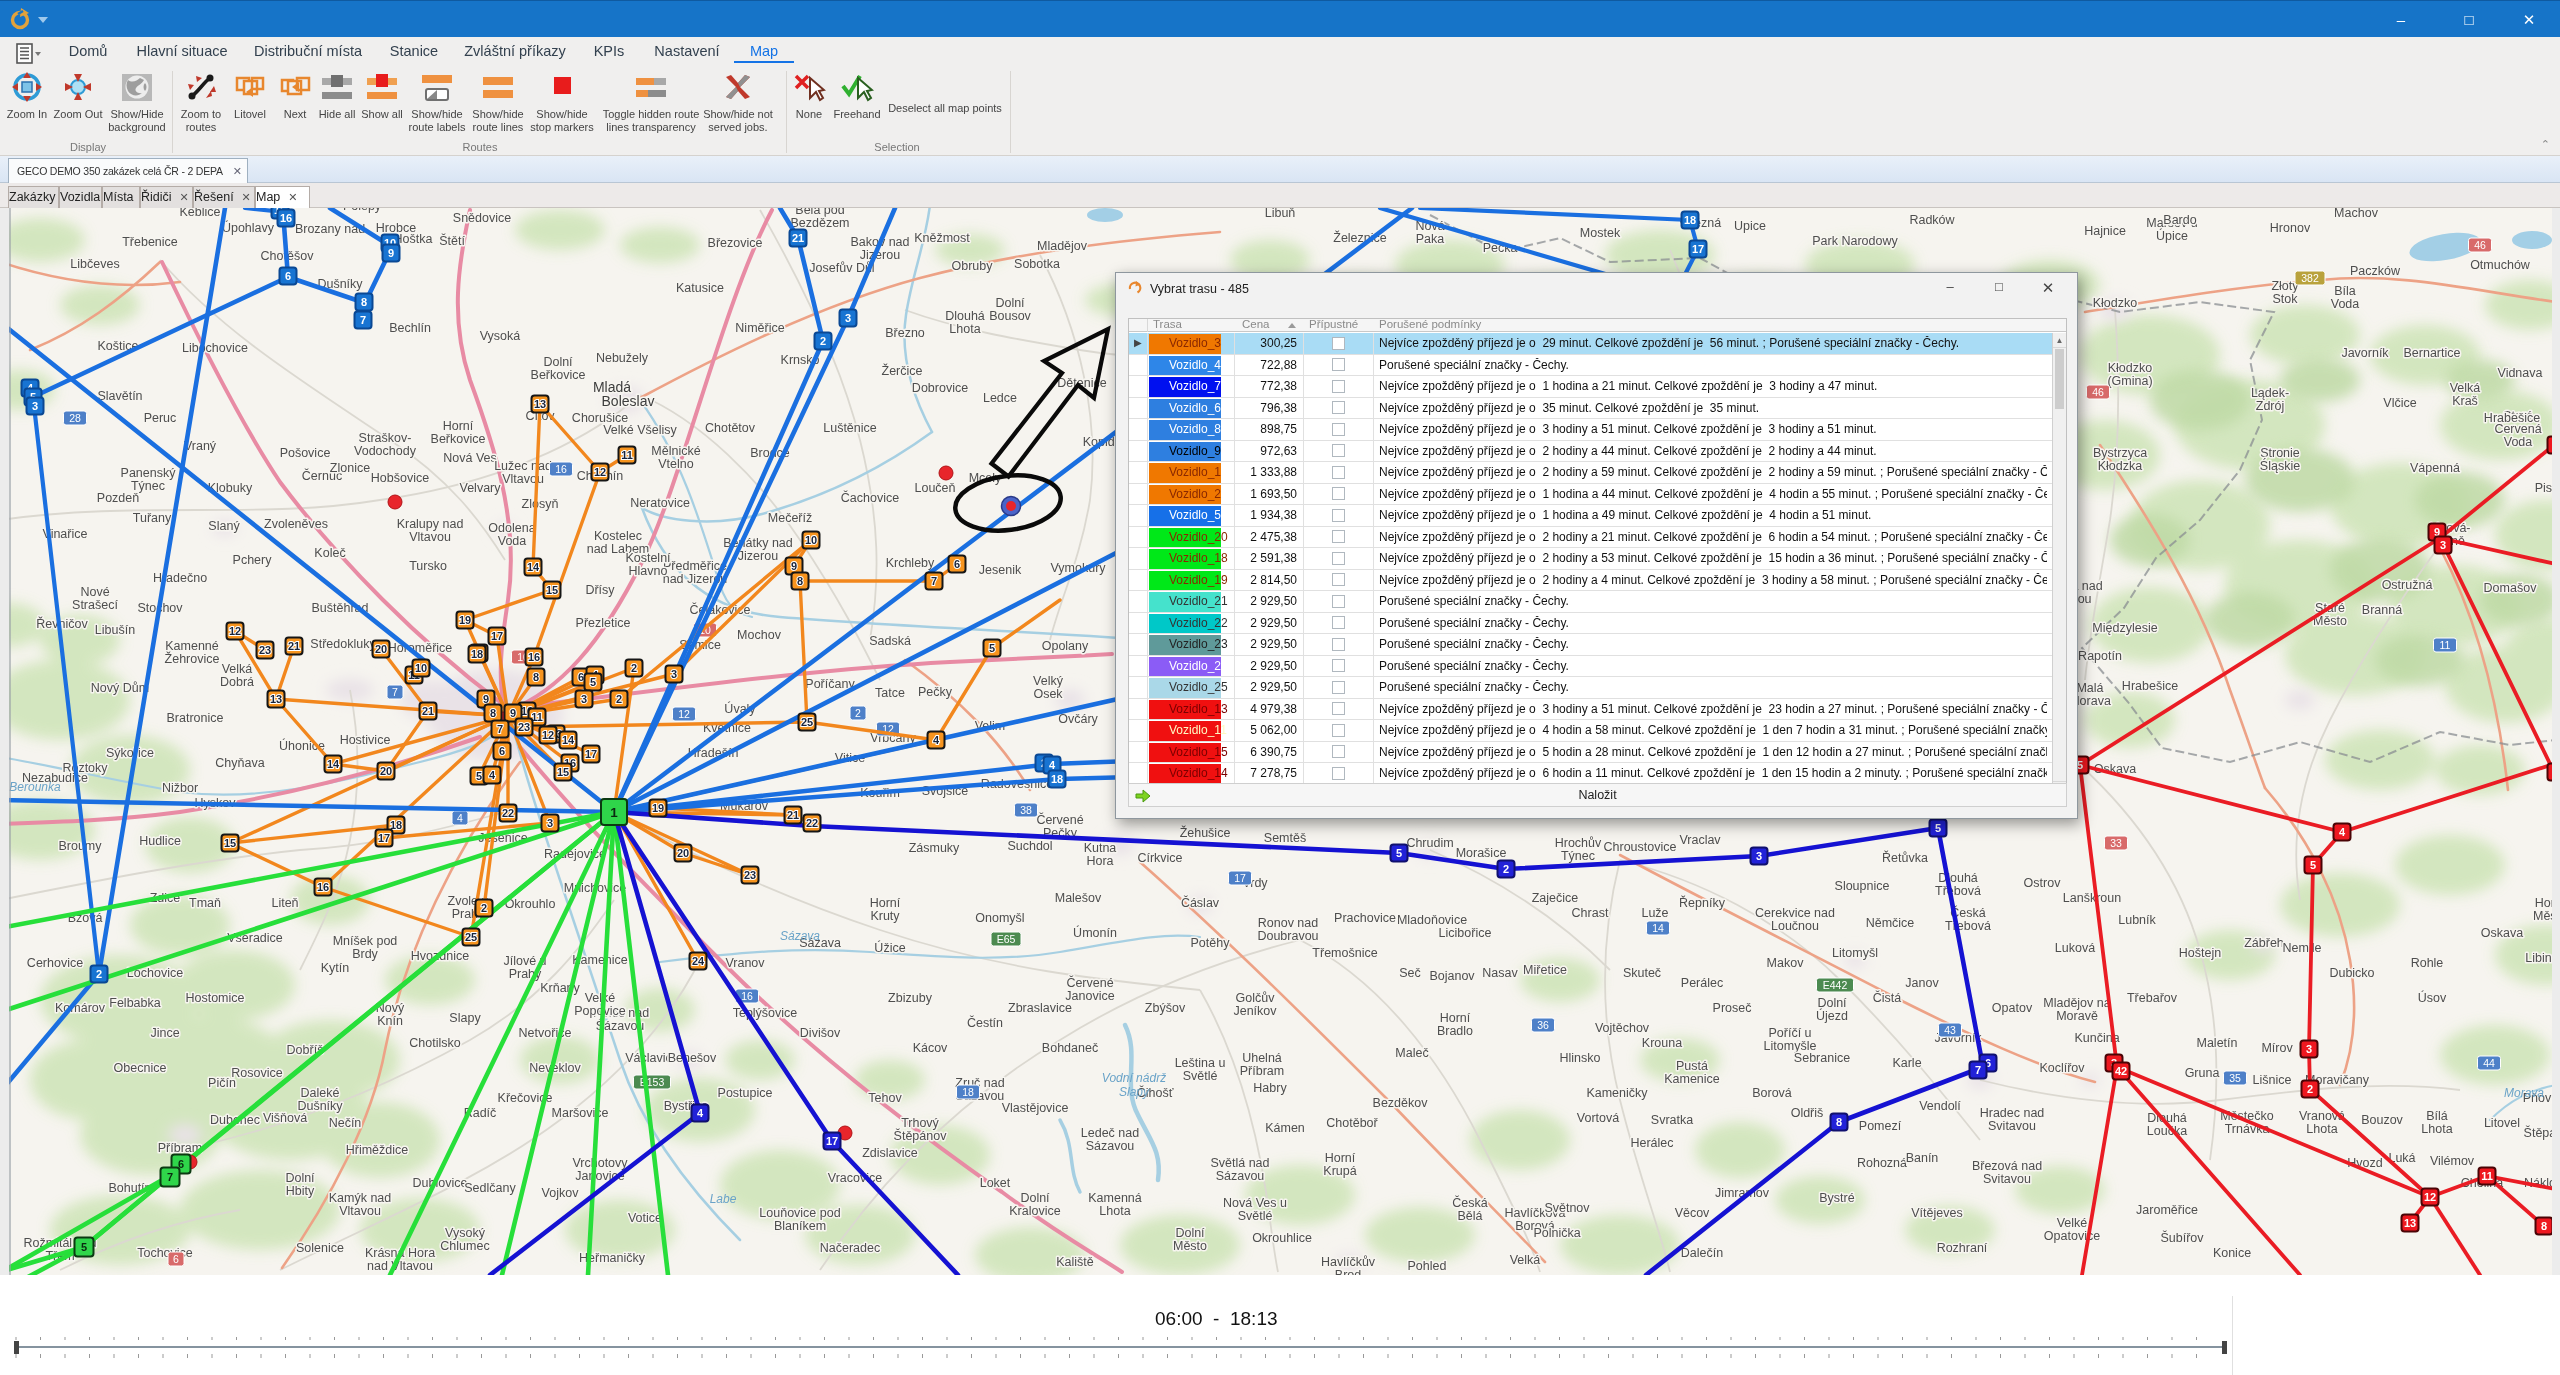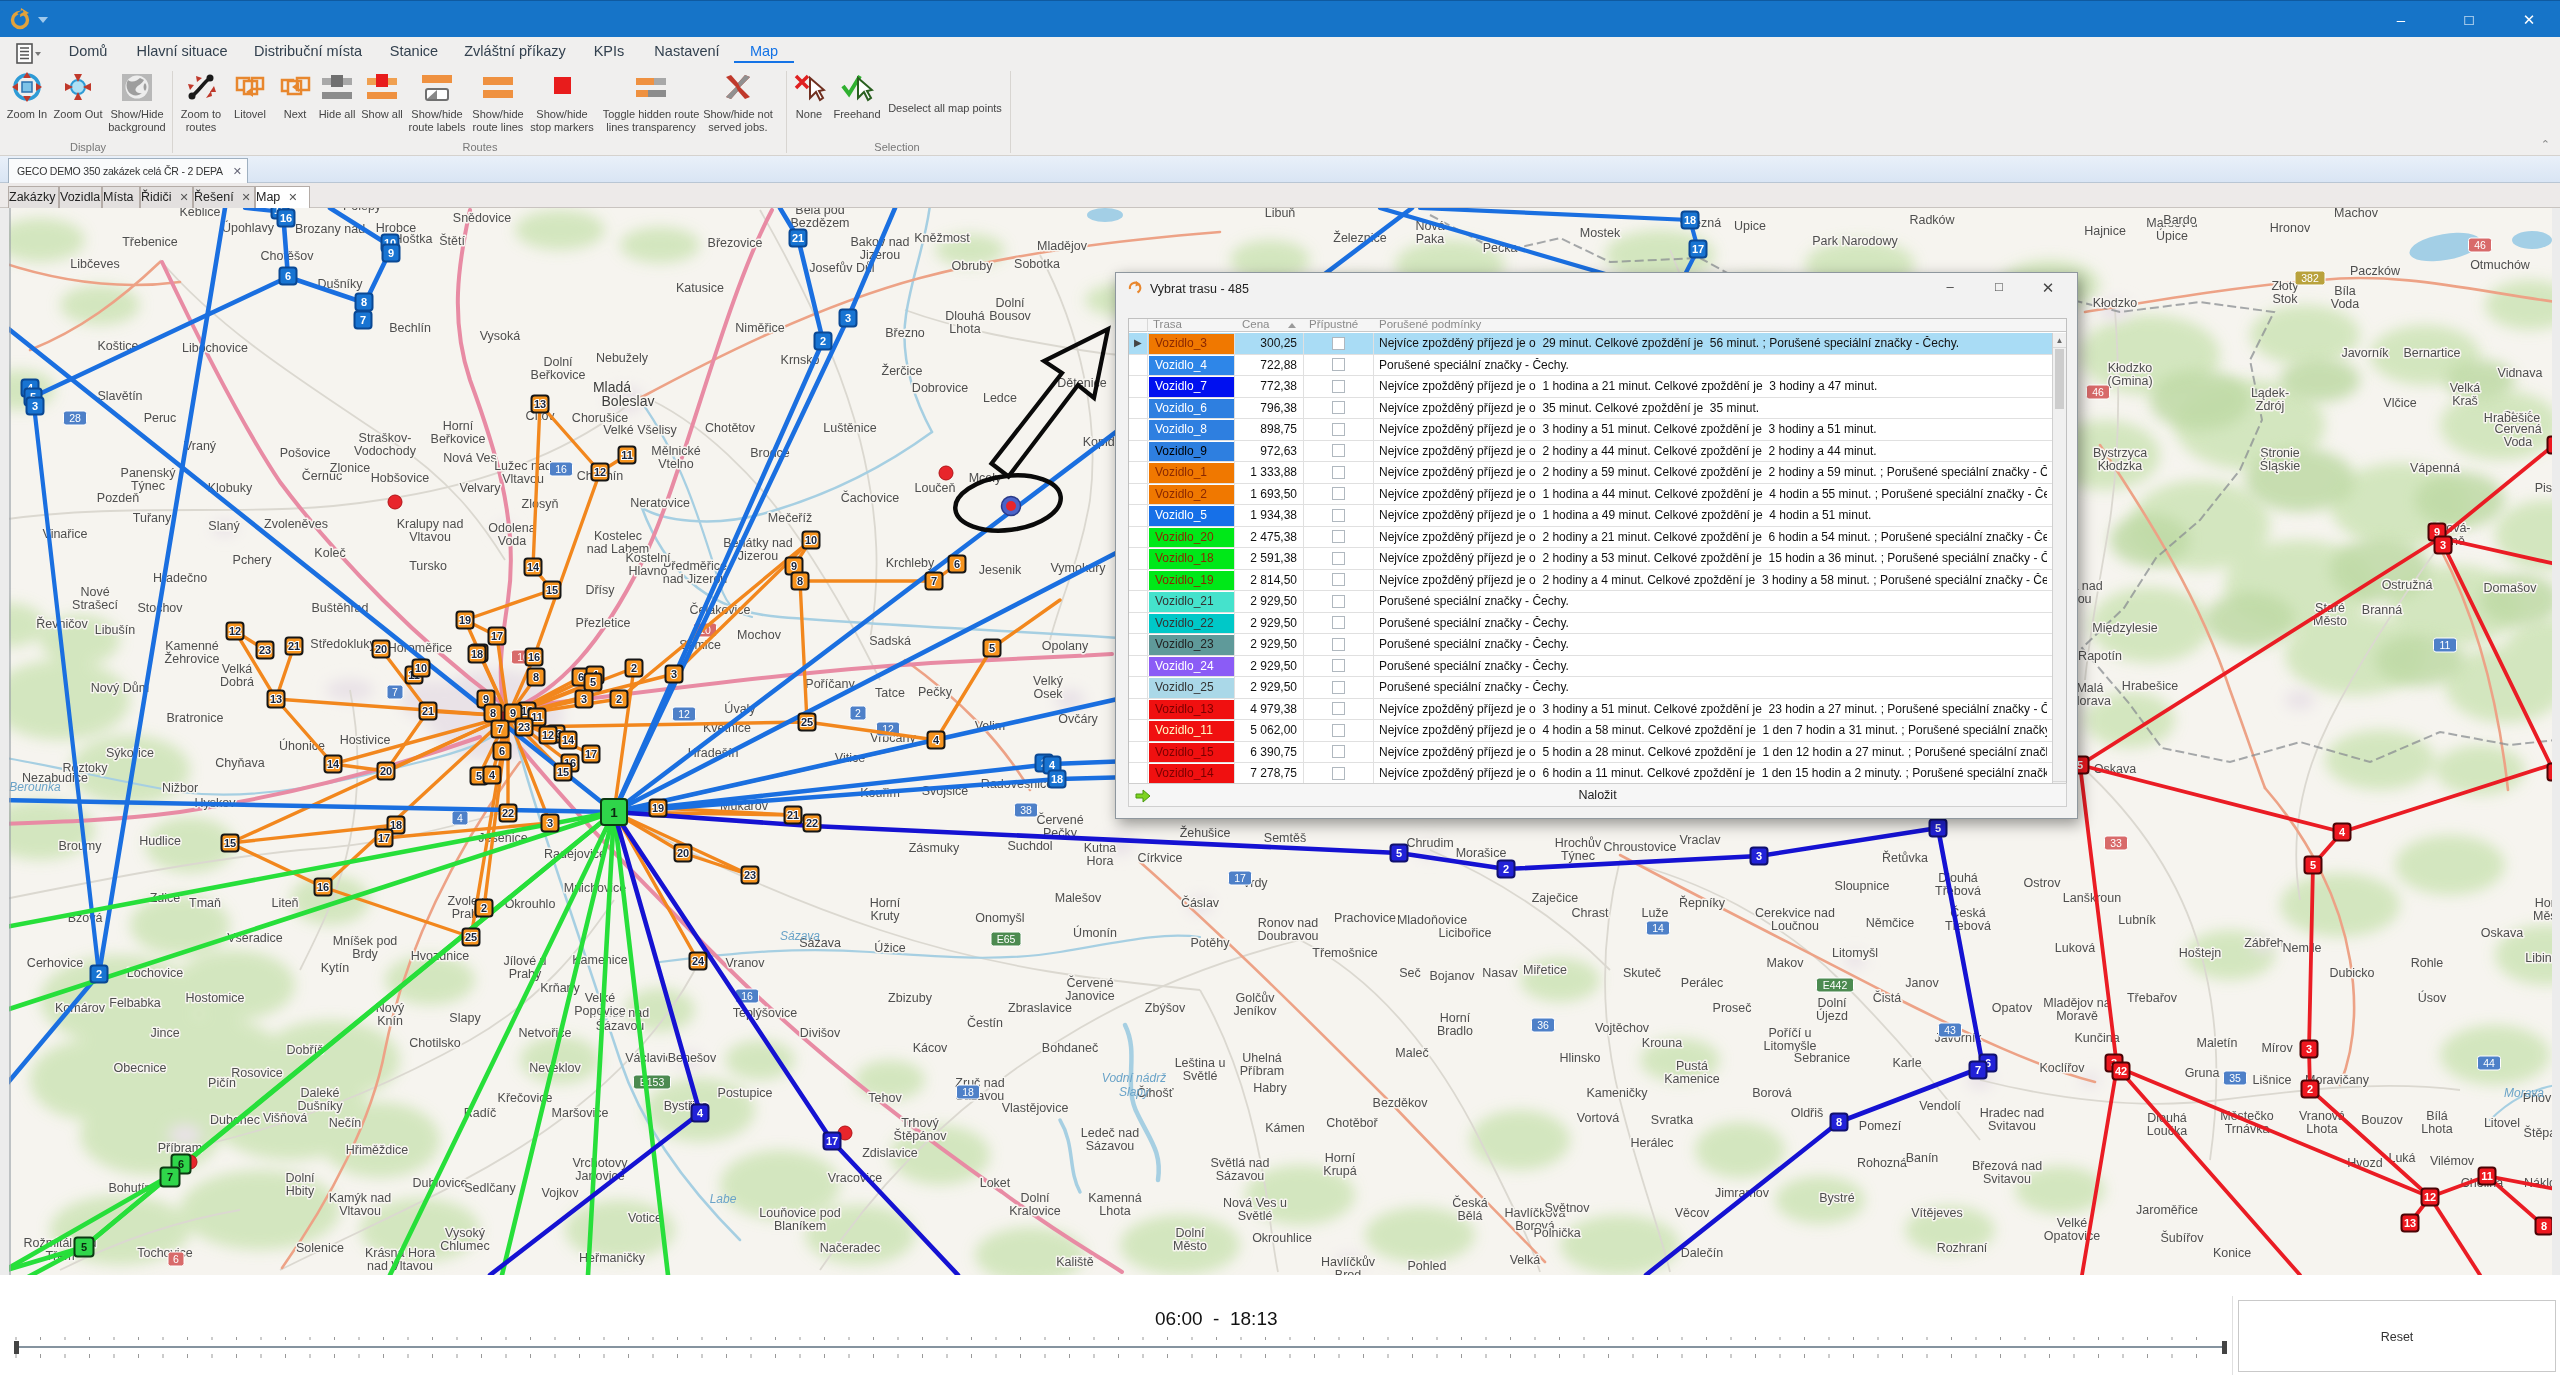--- a/index.html
+++ b/index.html
@@ -24,21 +24,21 @@
 .stab.on {background:#fff;height:23px;font-weight:normal}
 .stab .x {color:#555;font-size:11px;margin-left:8px}
 #maparea {position:absolute;left:0;top:208px;width:2560px;height:1067px;background:#f5f3ee}
 #dialog {position:absolute;left:1115px;top:64px;width:963px;height:547px;background:#f2f2f2;border:1px solid #8e979e;box-shadow:3px 5px 14px rgba(0,0,0,0.4)}
 #dlg-title {position:absolute;left:0;top:0;right:0;height:30px;background:#f2f2f2;font-size:12.5px;color:#222}
 #dlg-title .dtxt {position:absolute;left:34px;top:9px}
 .dwb {position:absolute;top:6px;width:30px;text-align:center;color:#444;font-size:13px}
 #dtable {position:absolute;left:12px;top:45px;width:939px;height:479px;background:#fff;border:1px solid #c0c0c0}
 #dhead {position:absolute;left:0;top:0;width:937px;height:13px;border-bottom:1px solid #c8c8c8;background:#f5f5f5;font-size:11.5px;color:#8a8a8a}
 .trow {position:absolute;left:0;width:937px;height:21.5px;border-bottom:1px solid #e0e0e0;font-size:12px}
-.c-veh {position:absolute;left:20px;top:1px;width:86px;height:19.5px;line-height:19.5px;padding-left:6px;font-size:12px}
+.c-veh {position:absolute;left:20px;top:1px;width:72px;height:19.5px;line-height:19.5px;padding-left:20px;font-size:12px}
 .c-cena {position:absolute;left:106px;top:3px;width:62px;text-align:right;color:#111}
 .c-chk {position:absolute;left:174px;top:0;width:70px;height:21.5px}
 .c-chk span {display:block;width:13px;height:13px;border:1px solid #b0b8bf;background:#fff;margin:3.5px auto}
 .c-cond {position:absolute;left:250px;top:3px;width:668px;white-space:nowrap;overflow:hidden;color:#111}
 #bottombar {position:absolute;left:0;top:1275px;width:2560px;height:100px;background:#fff}
 #tzhead {position:absolute;left:0;top:2px;width:2560px;height:19px;background:linear-gradient(#e4e4e4,#d2d2d2);border-top:1px solid #b8b8b8;border-bottom:1px solid #c0c0c0;font-size:11.5px;font-weight:bold;color:#333;line-height:18px}
 #timeline {position:absolute;left:0;top:21px;width:2560px;height:79px;background:#fff}
 #resetbox {position:absolute;left:2238px;top:4px;width:318px;height:72px;background:#fff;border:1px solid #c9c9c9;font-size:12.5px;color:#333;text-align:center;line-height:72px}
 </style></head>
 <body>
@@ -1999,15 +1999,14 @@
           <line x1="2147.5" y1="-1" x2="2147.5" y2="3"></line>
           <line x1="2147.5" y1="17" x2="2147.5" y2="21"></line>
           <line x1="2172.0" y1="-1" x2="2172.0" y2="3"></line>
           <line x1="2172.0" y1="17" x2="2172.0" y2="21"></line>
           <line x1="2196.5" y1="-1" x2="2196.5" y2="3"></line>
           <line x1="2196.5" y1="17" x2="2196.5" y2="21"></line>
         </g>
       <rect x="14" y="4" width="5" height="13" fill="#444"></rect>
       <rect x="2222" y="4" width="5" height="13" fill="#444"></rect>
     </svg>
-    <div id="resetbox">Reset</div>
     <div style="position:absolute;left:2232px;top:0;width:1px;height:79px;background:#e0e0e0"></div>
   </div>
 </div>
 </body></html>

